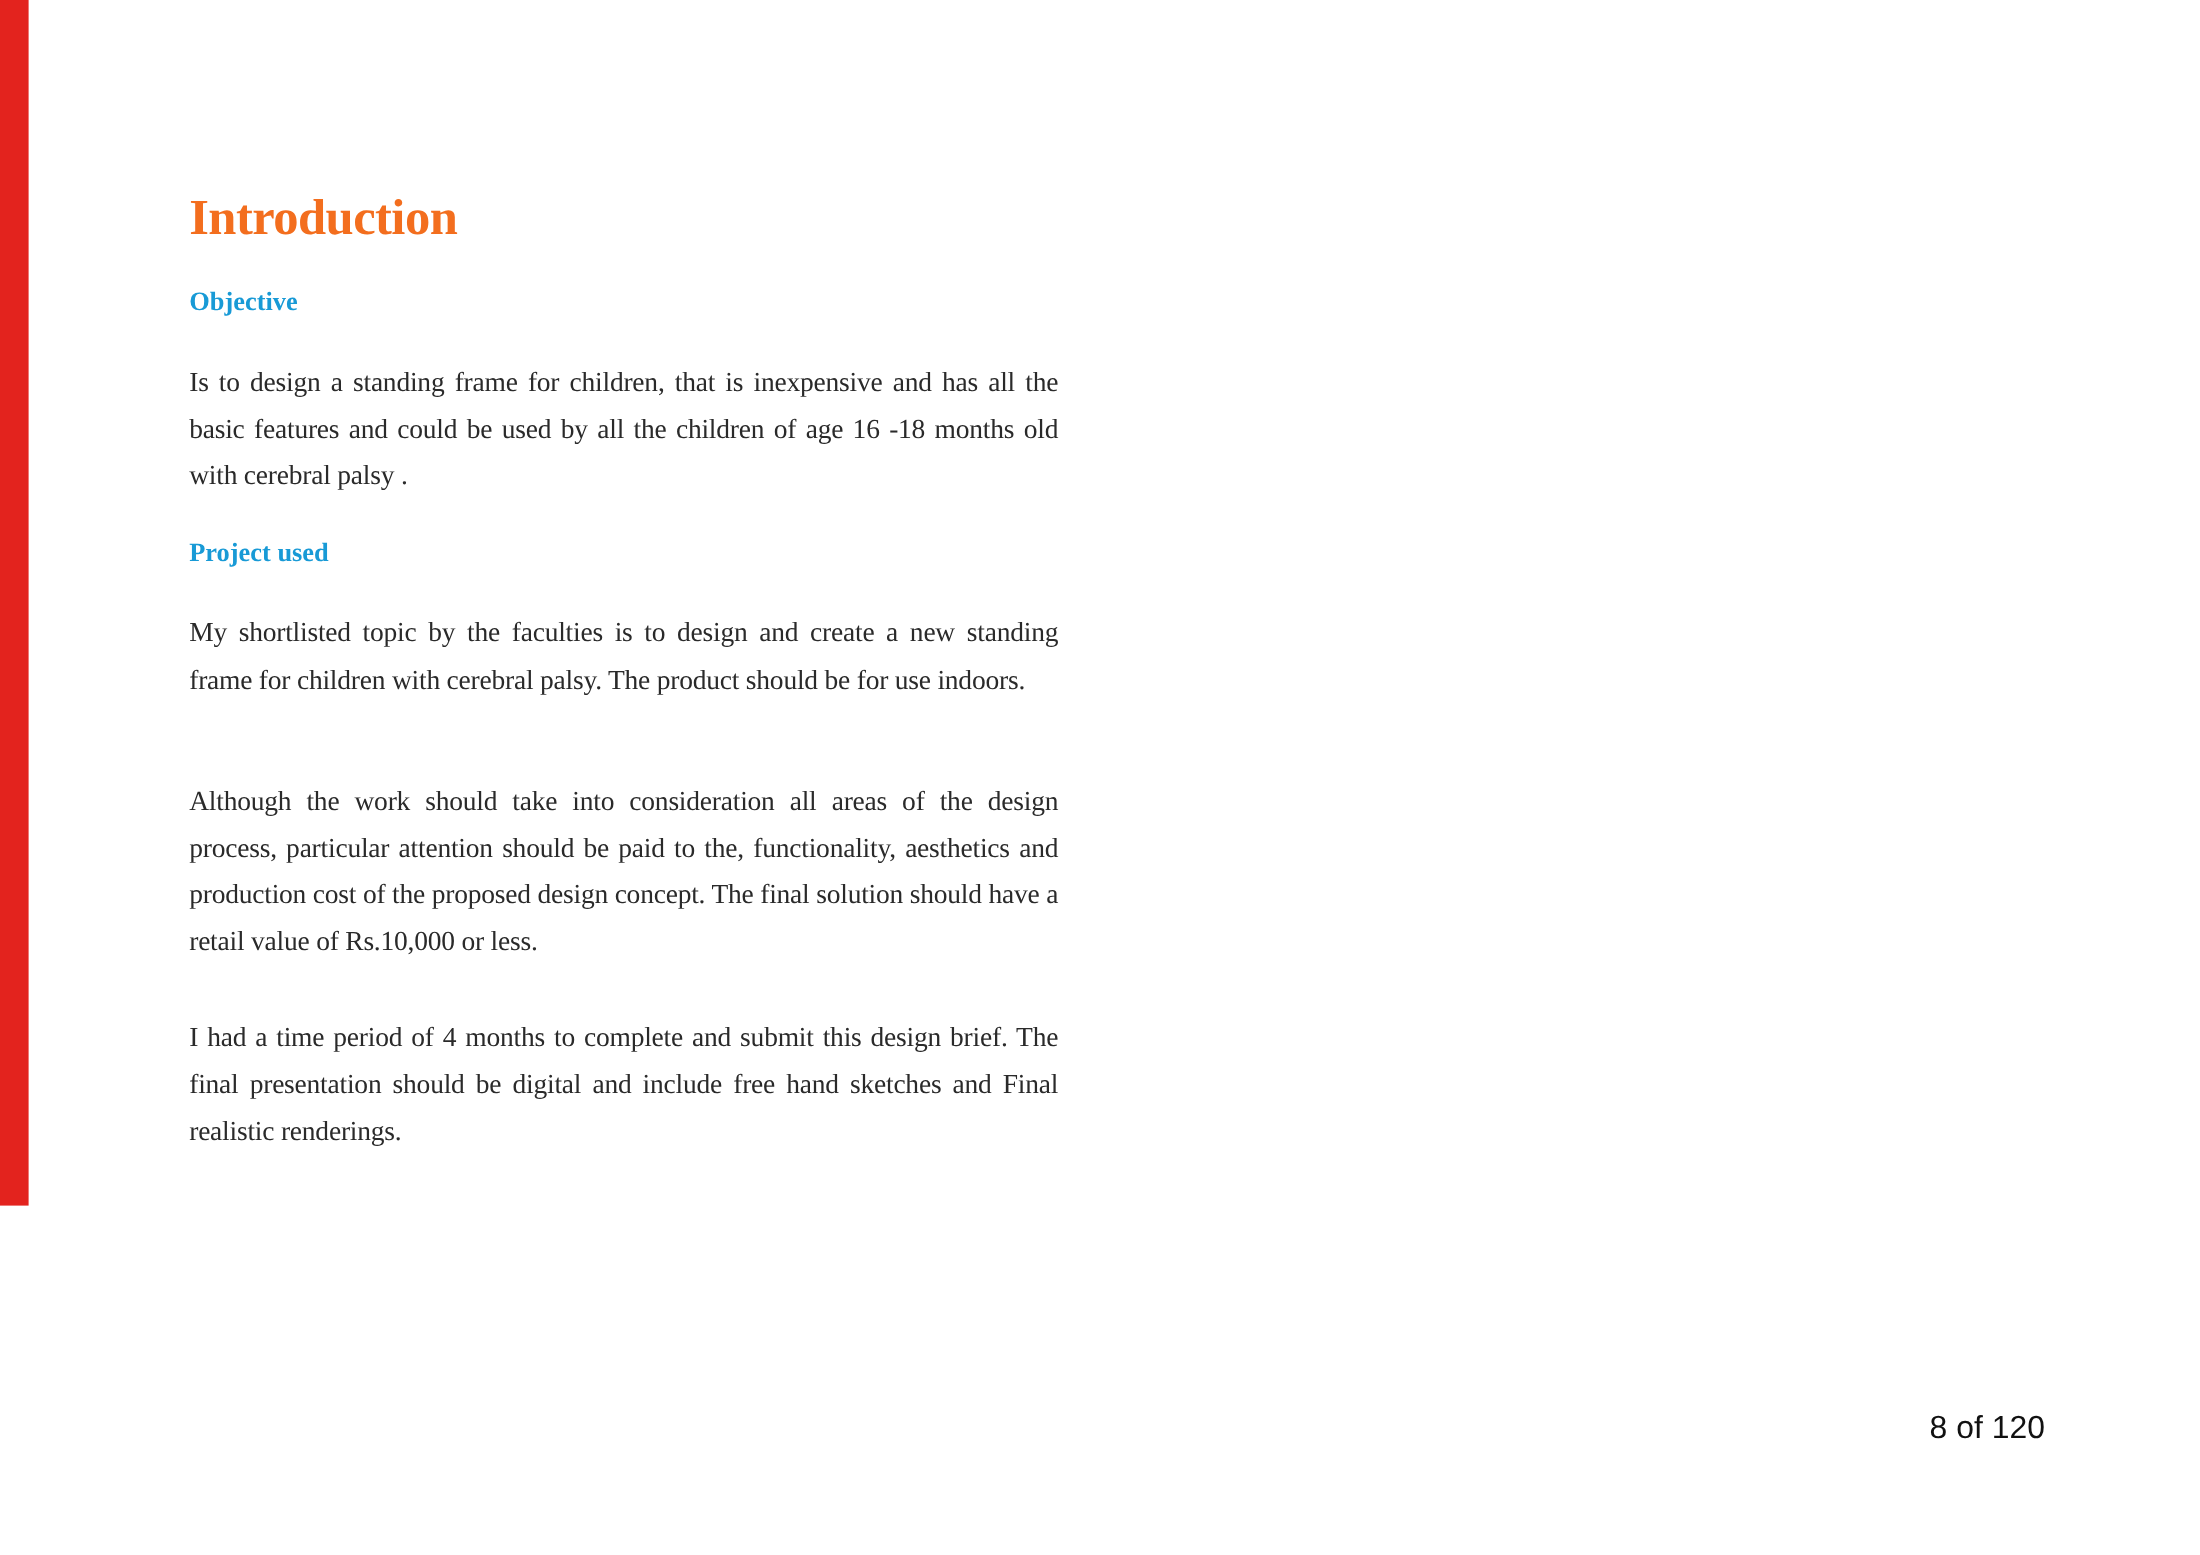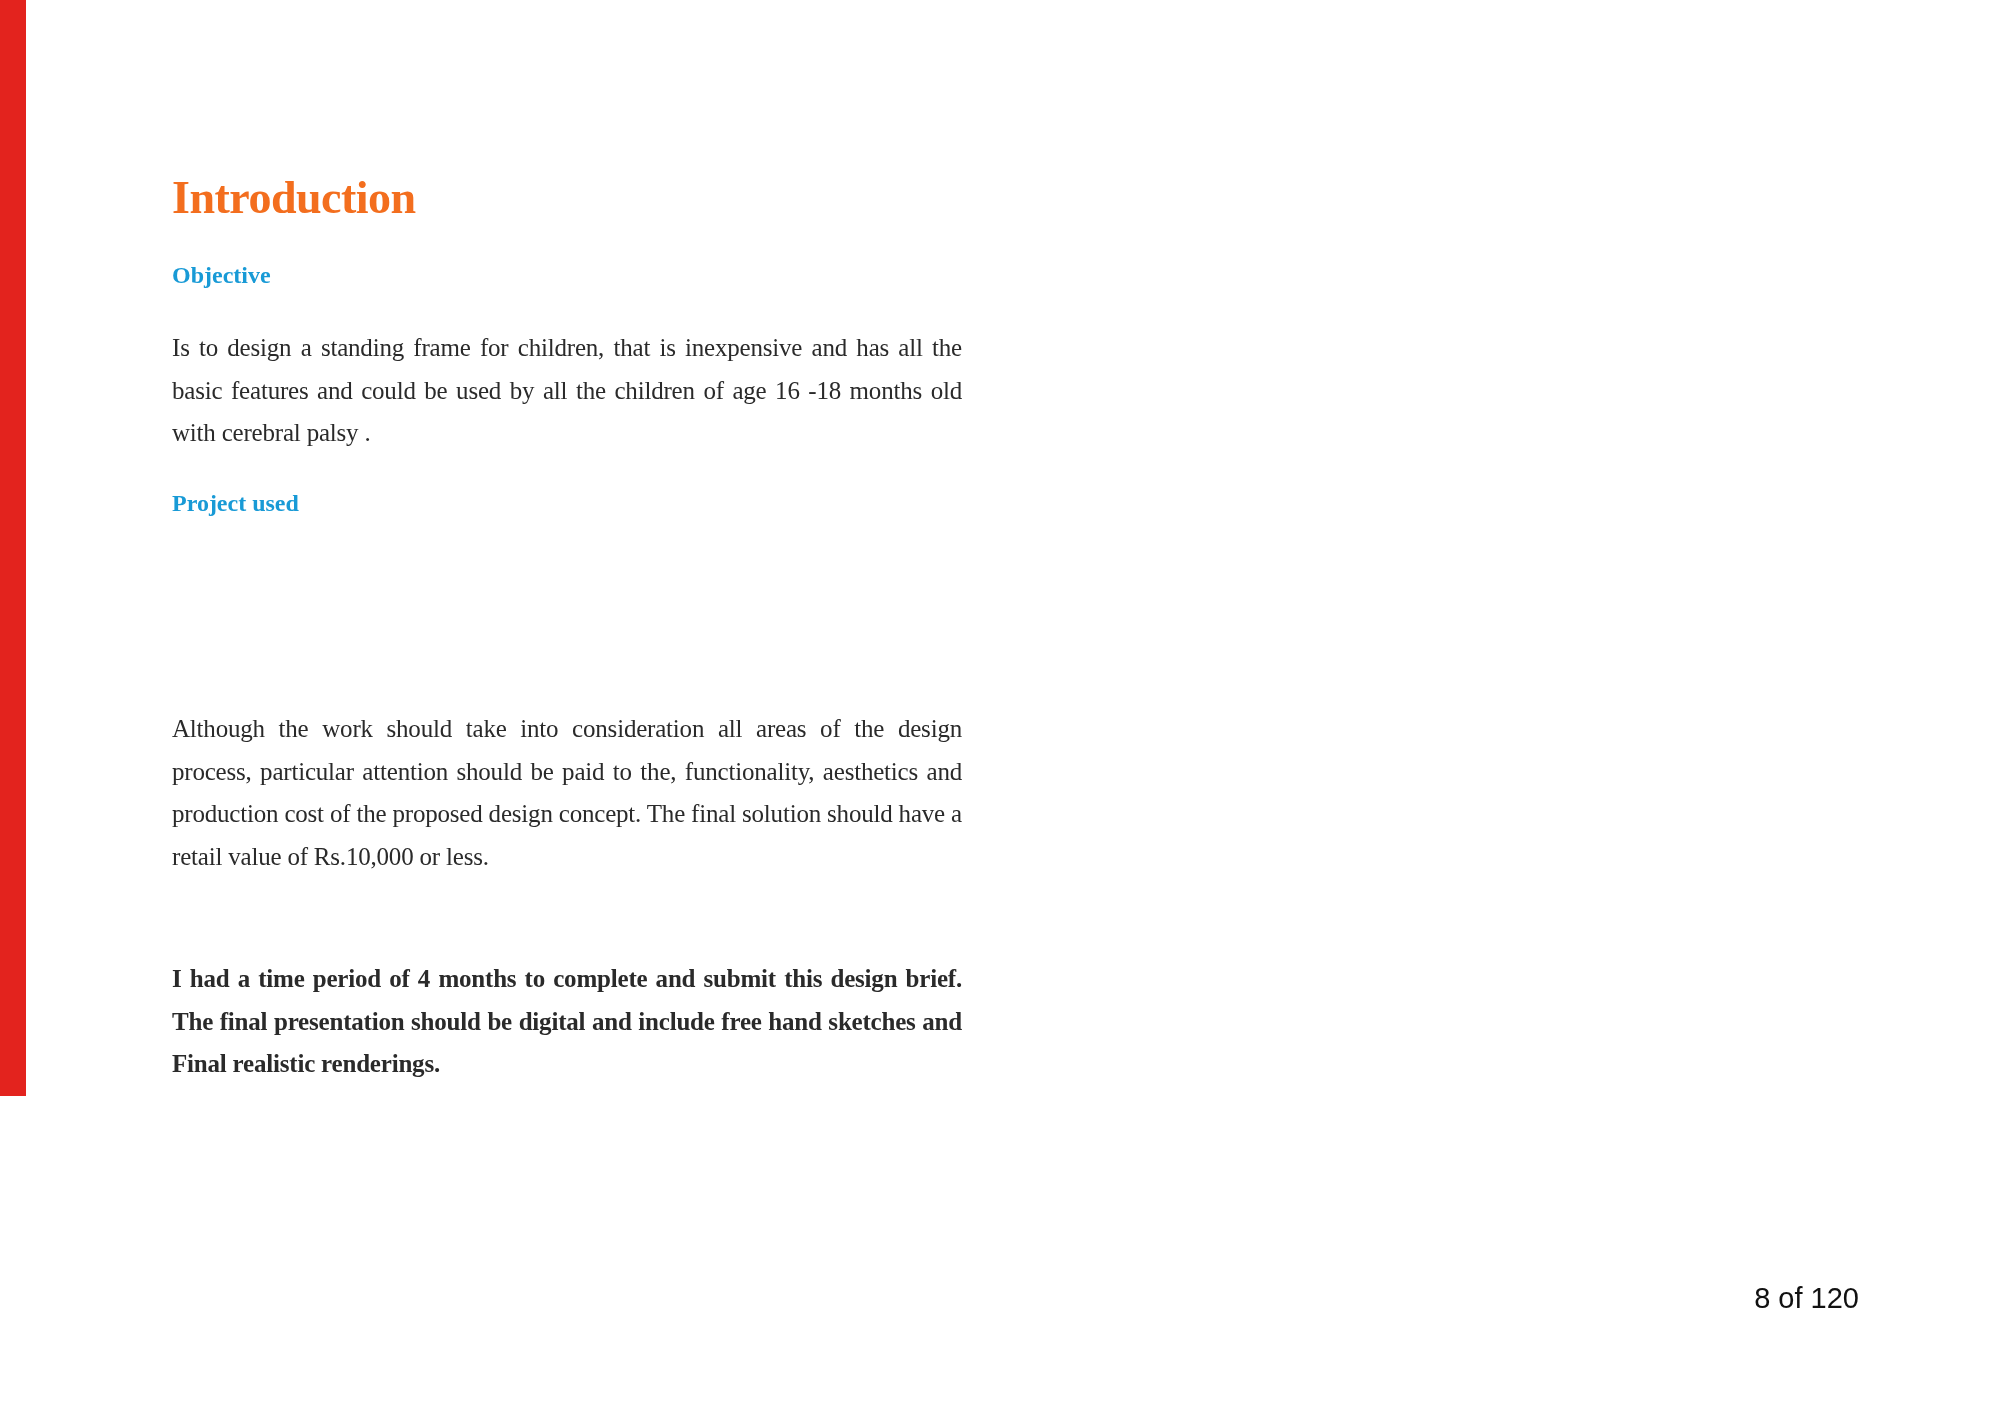--- a/index.html
+++ b/index.html
@@ -54,21 +54,21 @@
     margin: 0;
     font-size: 25px;
     line-height: 42.5px;
     letter-spacing: -0.2px;
     text-align: justify;
     font-family: "Liberation Serif", serif;
   }
   .par-1 { top: 327px; }
   .par-2 { top: 555px; }
   .par-3 { top: 708px; }
-  .par-4 { top: 958px; font-weight: bold; }
+  .par-4 { top: 923px; }
   .page-number {
     position: absolute;
     right: 170px;
     top: 1281px;
     font-size: 29px;
     line-height: 1.2;
     font-family: "Liberation Sans", sans-serif;
   }
 </style>
 </head>
@@ -79,20 +79,21 @@
   <div class="accent-bar" style="background: rgb(227, 35, 30);"></div>
 
   <h1 class="doc-title" style="color: rgb(243, 110, 30);">Introduction</h1>
 
   <h2 class="subheading sub-objective" style="color: rgb(24, 154, 214);">Objective</h2>
 
   <p class="body-par par-1" style="color: rgb(42, 42, 42);">Is to design a standing frame for children, that is inexpensive and has all the basic features and could be used by all the children of age 16 -18 months old with cerebral palsy .</p>
 
   <h2 class="subheading sub-project-brief" style="color: rgb(24, 154, 214);">Project used</h2>
 
+  <p class="body-par par-2" style="color: rgb(42, 42, 42);">My shortlisted topic by the faculties is to design and create a new standing frame for children with cerebral palsy. The product should be for use indoors.</p>
 
   <p class="body-par par-3" style="color: rgb(42, 42, 42);">Although the work should take into consideration all areas of the design process, particular attention should be paid to the, functionality, aesthetics and production cost of the proposed design concept. The final solution should have a retail value of Rs.10,000 or less.</p>
 
   <p class="body-par par-4" style="color: rgb(42, 42, 42);">I had a time period of 4 months to complete and submit this design brief. The final presentation should be digital and include free hand sketches and Final realistic renderings.</p>
 
   <div class="page-number" style="color: rgb(17, 17, 17);">8 of 120</div>
 
 </div>
 
 </body></html>

